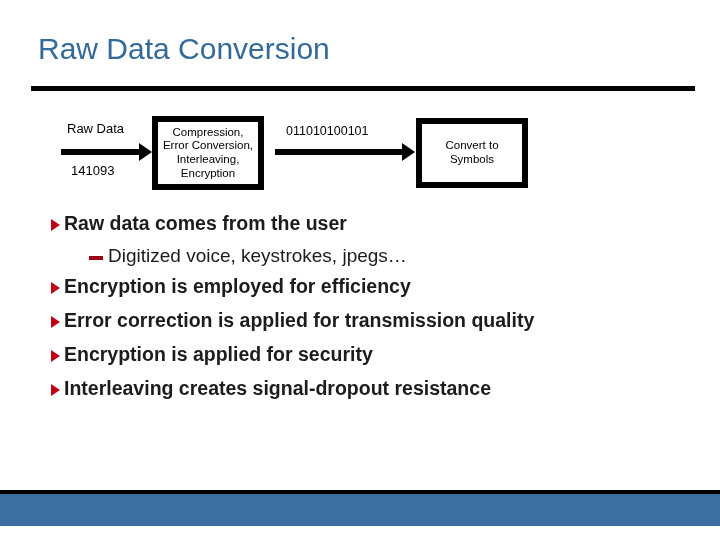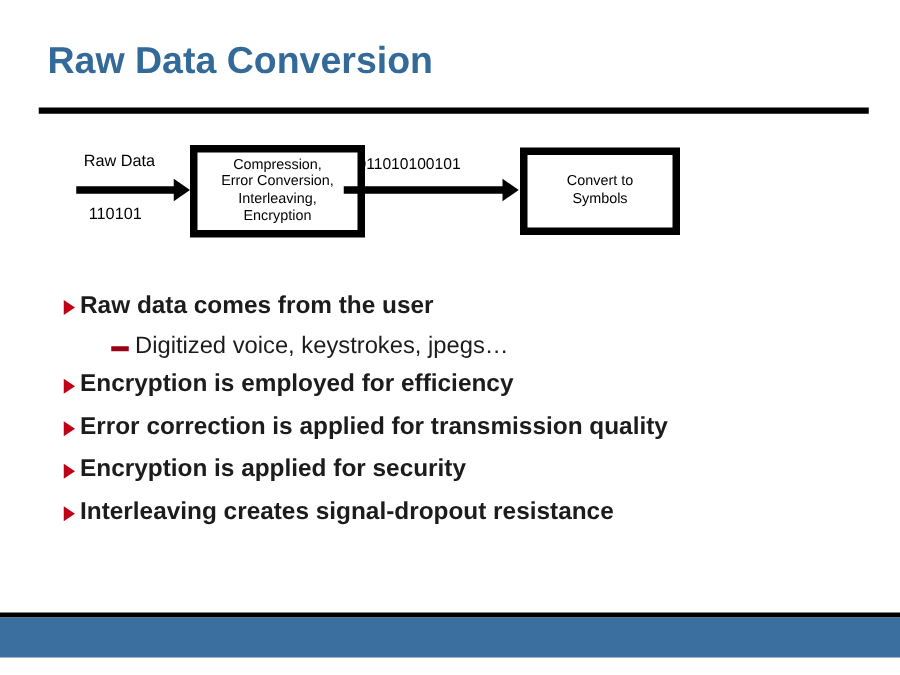--- a/index.html
+++ b/index.html
@@ -22,21 +22,21 @@
     width: 720px;
     height: 540px;
   }
 
   
   .title {
     position: absolute;
     left: 38px;
     top: 32px;
     font-size: 30px;
-    font-weight: bold;
+    font-weight: normal;
     color: #336a99;
     letter-spacing: 0px;
     white-space: nowrap;
   }
   .title-rule {
     position: absolute;
     left: 31px;
     top: 86px;
     width: 664px;
     height: 5px;
@@ -65,28 +65,28 @@
     line-height: 1.18;
   }
   .dia-box .boxtext {
     display: block;
     width: 100%;
   }
 
   #box-process {
     left: 136px;
     top: 116px;
-    width: 140px;
+    width: 112px;
     height: 74px;
     font-size: 11.5px;
   }
   #box-convert {
     left: 400px;
     top: 118px;
-    width: 128px;
+    width: 112px;
     height: 70px;
     font-size: 11.5px;
   }
 
   
   .arrow-shaft {
     position: absolute;
     height: 6px;
     background: #000000;
   }
@@ -112,21 +112,21 @@
     white-space: nowrap;
   }
   #label-rawdata { left: 51px;  top: 121px; }
   #label-110101  { left: 55px;  top: 163px; }
   #label-binary  { left: 270px; top: 124px; font-size: 12.5px; }
 
   
   .bullets {
     position: absolute;
     left: 0;
-    top: 231px;
+    top: 210px;
     width: 720px;
   }
 
   .bullet-row {
     position: relative;
     display: flex;
     align-items: flex-start;
   }
 
   .bullet-l1 {
@@ -196,21 +196,21 @@
 <body>
 
 <div class="slide">
 
   <div class="title">Raw Data Conversion</div>
   <div class="title-rule"></div>
 
   <div class="diagram">
 
     <div class="dia-label" id="label-rawdata">Raw Data</div>
-    <div class="dia-label" id="label-110101">110101</div>
+    <div class="dia-label" id="label-110101">141093</div>
 
     <div class="arrow-shaft" id="arrow1-shaft"></div>
     <div class="arrow-head" id="arrow1-head"></div>
 
     <div class="dia-box" id="box-process">
       <span class="boxtext">
         <span>Compression,</span><br>
         <span>Error Conversion,</span><br>
         <span>Interleaving,</span><br>
         <span>Encryption</span>

